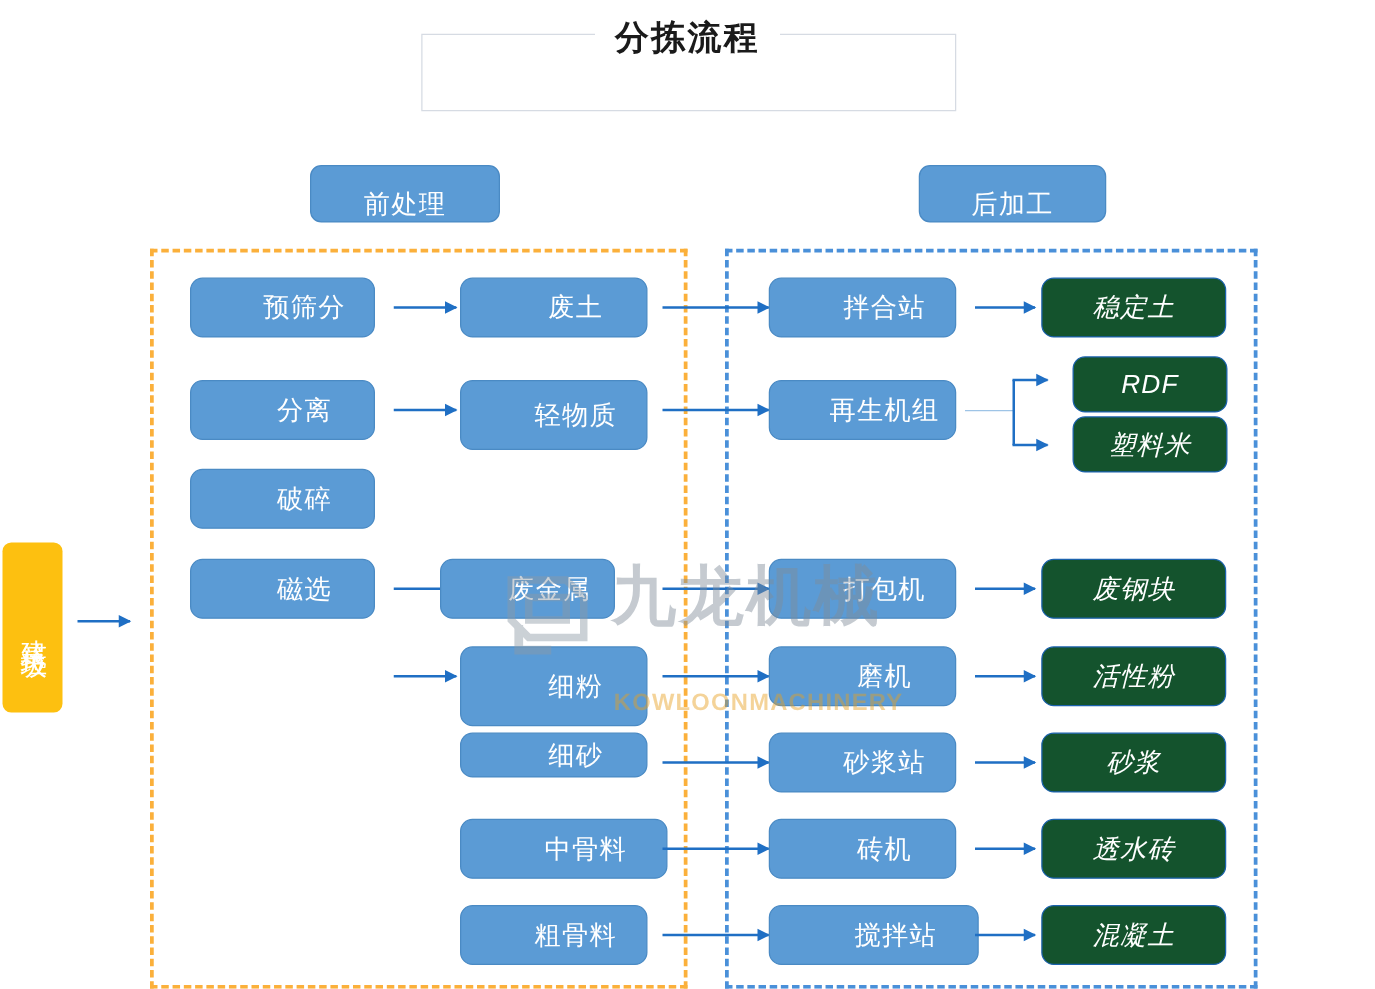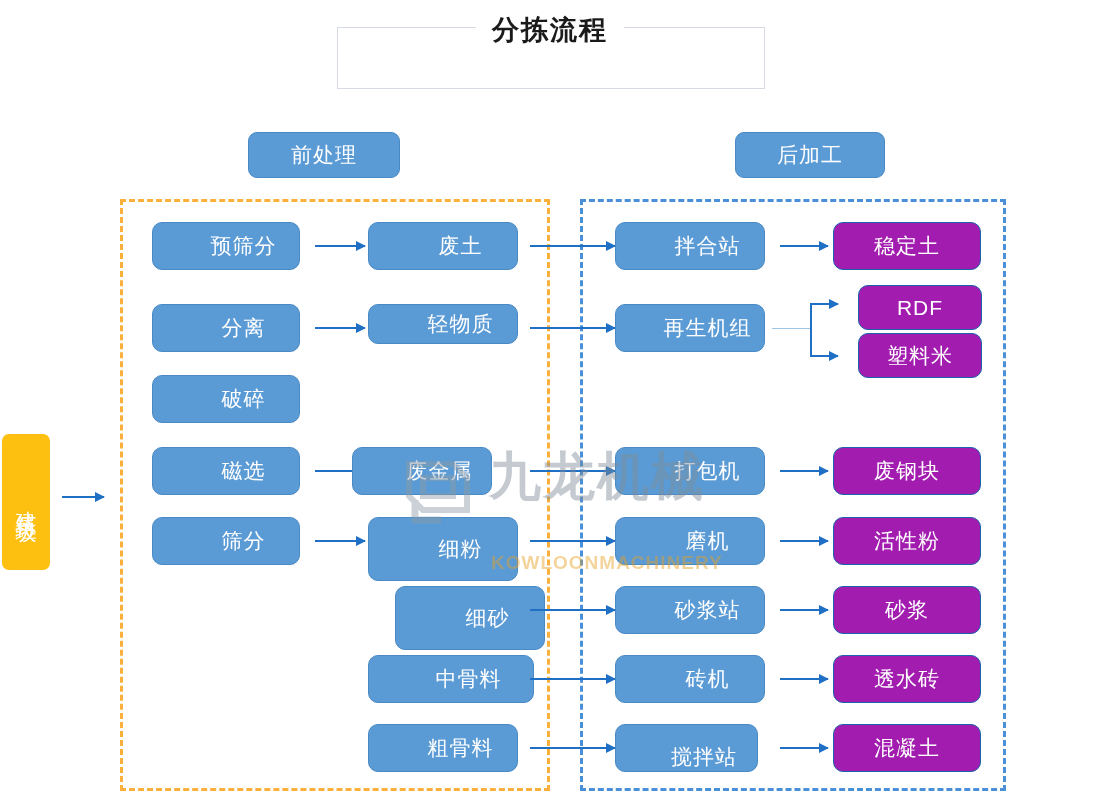--- a/index.html
+++ b/index.html
@@ -27,21 +27,21 @@
     position:absolute;left:0;top:65px;width:1100px;text-align:center;
     font-size:27px;color:#1f6fc4;letter-spacing:2px;z-index:4;
   }
   .title-sub span{background:#ffffff;padding:0 16px;}
 
   
   .pill{
     position:absolute;height:44px;border-radius:9px;
     background:#5b9bd5;border:1px solid #4a8ac4;
     color:#ffffff;font-size:21px;
-    display:flex;align-items:center;justify-content:center;
+    display:flex;align-items:flex-end;justify-content:center;
     letter-spacing:1px;
   }
 
   
   .panel{position:absolute;box-sizing:border-box;}
   .panel.left{border:3px dashed #fbb03b;}
   .panel.right{border:3px dashed #4a90d9;}
 
   
   .input-box{
@@ -52,21 +52,21 @@
   }
 
   
   .node{
     position:absolute;border-radius:10px;
     display:flex;align-items:center;justify-content:center;
     color:#ffffff;font-size:21px;letter-spacing:1px;
     box-sizing:border-box;
   }
   .node.mid{background:#5b9bd5;border:1px solid #4a8ac4;padding-left:35px;}
-  .node.dark{background:#a21caf;border:1px solid #1b62ad;}
+  .node.dark{background:#14532d;border:1px solid #1b62ad;font-style:italic;}
 
   
   .arrow{position:absolute;height:2px;background:#1f6fc4;}
   .arrow:after{
     content:"";position:absolute;right:-1px;top:-4px;
     width:0;height:0;border-left:10px solid #1f6fc4;
     border-top:5px solid transparent;border-bottom:5px solid transparent;
   }
   .vline{position:absolute;width:2px;background:#1f6fc4;}
   .plainline{position:absolute;height:1px;background:#9ec4e6;}
@@ -117,42 +117,39 @@
   </div>
   <div class="node mid" style="left:152px;top:304px;width:148px;height:48px;">
     <span>分离</span>
   </div>
   <div class="node mid" style="left:152px;top:375px;width:148px;height:48px;">
     <span>破碎</span>
   </div>
   <div class="node mid" style="left:152px;top:447px;width:148px;height:48px;">
     <span>磁选</span>
   </div>
-  <div class="node mid" style="left:152px;top:517px;width:148px;height:48px;">
-    <span>筛分</span>
-  </div>
 
   <div class="arrow" style="left:315px;top:245px;width:50px;"></div>
   <div class="arrow" style="left:315px;top:327px;width:50px;"></div>
   <div class="arrow" style="left:315px;top:470px;width:50px;"></div>
   <div class="arrow" style="left:315px;top:540px;width:50px;"></div>
 
   <div class="node mid" style="left:368px;top:222px;width:150px;height:48px;">
     <span>废土</span>
   </div>
-  <div class="node mid" style="left:368px;top:304px;width:150px;height:40px;">
+  <div class="node mid" style="left:368px;top:304px;width:150px;height:56px;">
     <span>轻物质</span>
   </div>
   <div class="node mid" style="left:352px;top:447px;width:140px;height:48px;">
     <span>废金属</span>
   </div>
   <div class="node mid" style="left:368px;top:517px;width:150px;height:64px;">
     <span>细粉</span>
   </div>
-  <div class="node mid" style="left:368px;top:586px;width:150px;height:64px;margin-left:27px;">
+  <div class="node mid" style="left:368px;top:586px;width:150px;height:36px;">
     <span>细砂</span>
   </div>
   <div class="node mid" style="left:368px;top:655px;width:166px;height:48px;">
     <span>中骨料</span>
   </div>
   <div class="node mid" style="left:368px;top:724px;width:150px;height:48px;">
     <span>粗骨料</span>
   </div>
 
   <div class="arrow" style="left:530px;top:245px;width:85px;"></div>
@@ -174,21 +171,21 @@
   </div>
   <div class="node mid" style="left:615px;top:517px;width:150px;height:48px;">
     <span>磨机</span>
   </div>
   <div class="node mid" style="left:615px;top:586px;width:150px;height:48px;">
     <span>砂浆站</span>
   </div>
   <div class="node mid" style="left:615px;top:655px;width:150px;height:48px;">
     <span>砖机</span>
   </div>
-  <div class="node mid" style="left:615px;top:724px;width:143px;height:48px;align-items:flex-end;">
+  <div class="node mid" style="left:615px;top:724px;width:168px;height:48px;">
     <span>搅拌站</span>
   </div>
 
   <div class="arrow" style="left:780px;top:245px;width:48px;"></div>
   <div class="arrow" style="left:780px;top:470px;width:48px;"></div>
   <div class="arrow" style="left:780px;top:540px;width:48px;"></div>
   <div class="arrow" style="left:780px;top:609px;width:48px;"></div>
   <div class="arrow" style="left:780px;top:678px;width:48px;"></div>
   <div class="arrow" style="left:780px;top:747px;width:48px;"></div>
 

